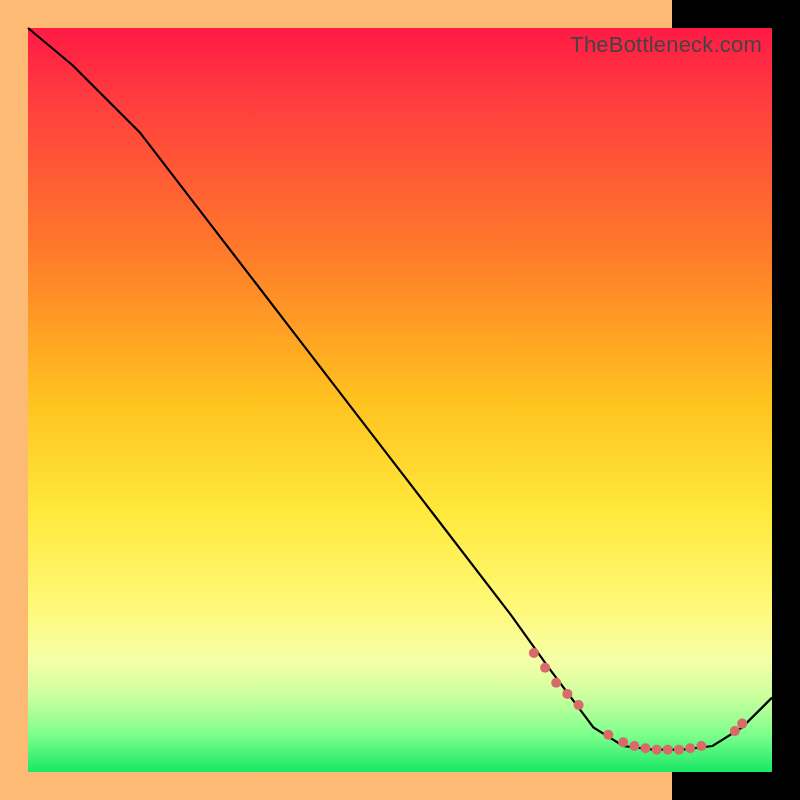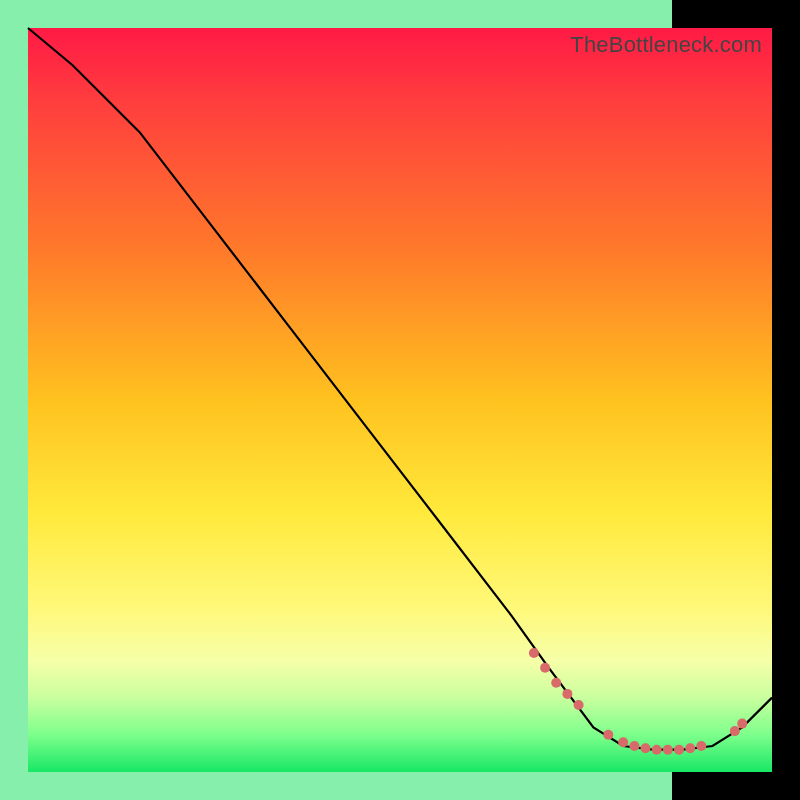--- a/index.html
+++ b/index.html
@@ -8,21 +8,21 @@
     width: 800px;
     height: 800px;
     background: #000;
     overflow: hidden;
     font-family: Arial, Helvetica, sans-serif;
   }
   .frame {
     position: relative;
     width: 672px;
     height: 800px;
-    background: #86efac;
+    background: #fdba74;
   }
   .plot-area {
     position: absolute;
     left: 28px;
     top: 28px;
     width: 744px;
     height: 744px;
     
     background: linear-gradient(
       to bottom,

